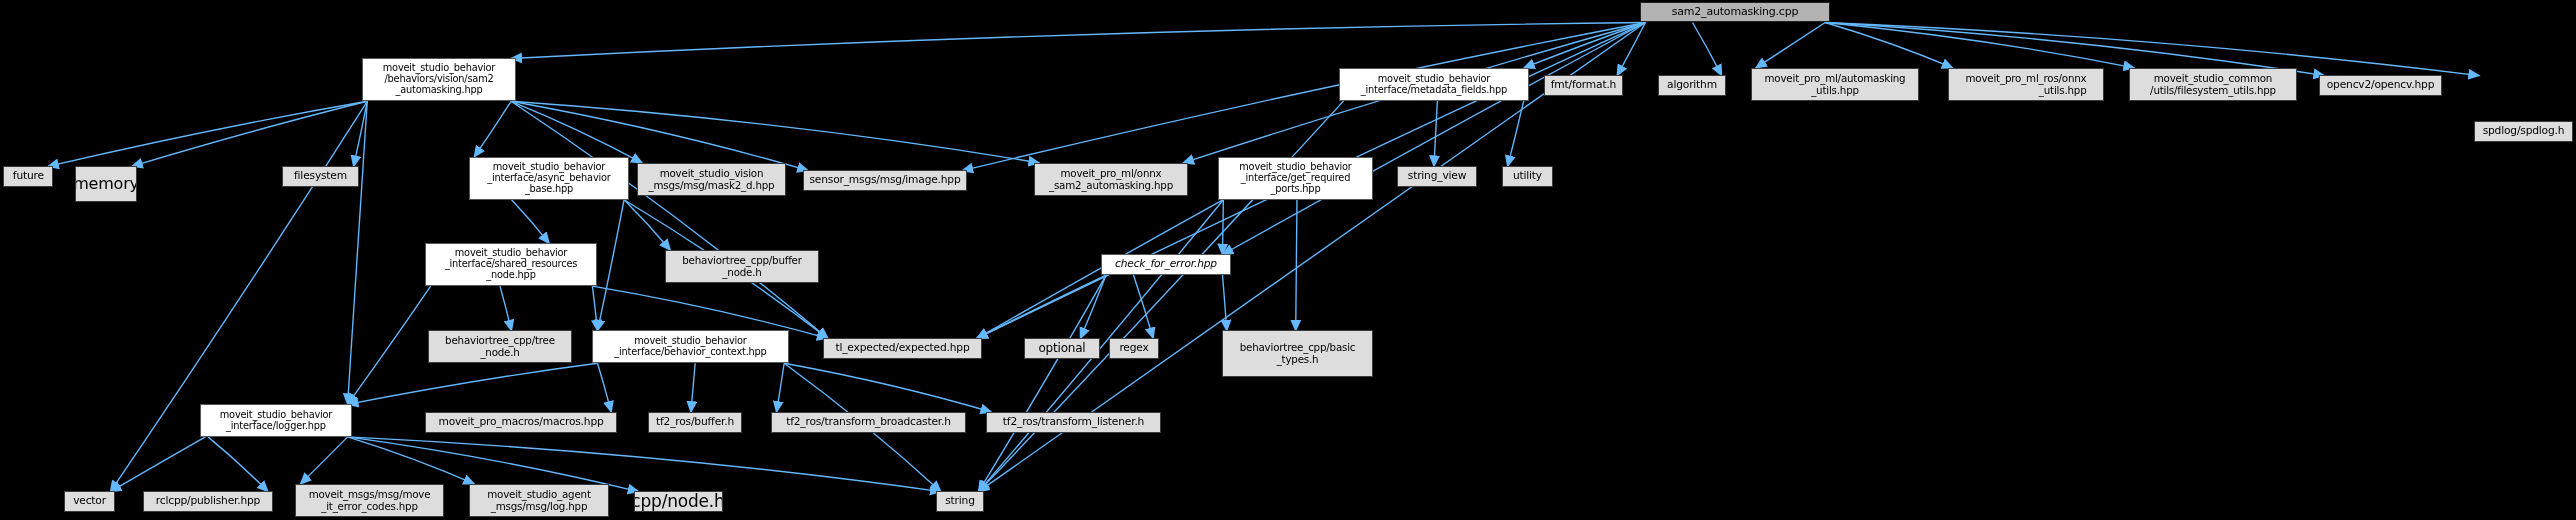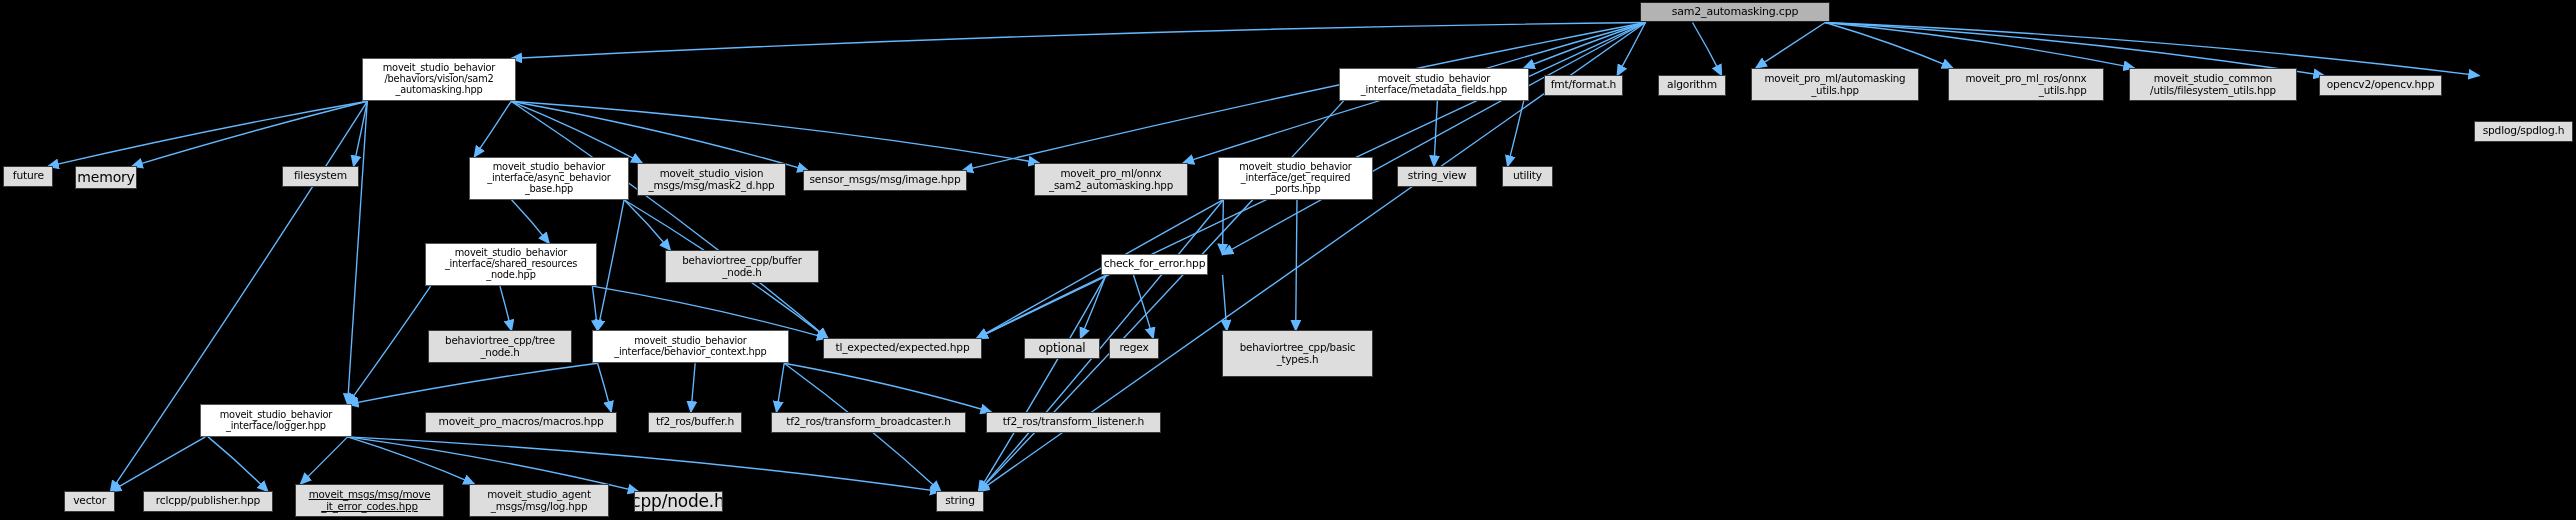--- a/index.html
+++ b/index.html
@@ -93,59 +93,59 @@
       <div class="node " style="left: 1658px; top: 75px; width: 68px; height: 20.5px; font-size: 10.7px;">algorithm</div>
       <div class="node " style="left: 1751px; top: 68px; width: 168px; height: 33px; font-size: 10.3px;">moveit_pro_ml/automasking
 _utils.hpp</div>
       <div class="node " style="left: 1948px; top: 68px; width: 156px; height: 33px; font-size: 10.3px; text-align: right;">moveit_pro_ml_ros/onnx
 _utils.hpp</div>
       <div class="node " style="left: 2129px; top: 68px; width: 168px; height: 33px; font-size: 10.3px;">moveit_studio_common
 /utils/filesystem_utils.hpp</div>
       <div class="node " style="left: 2319px; top: 75px; width: 123px; height: 20.5px; font-size: 10.7px;">opencv2/opencv.hpp</div>
       <div class="node " style="left: 2474px; top: 75px; width: 99px; height: 20.5px; font-size: 10.7px; margin-top: 46px;">spdlog/spdlog.h</div>
       <div class="node " style="left: 3.4px; top: 166px; width: 50px; height: 20.5px; font-size: 10.7px;">future</div>
-      <div class="node " style="left: 75px; top: 166px; width: 62px; height: 23px; font-size: 14px;">memory</div>
+      <div class="node " style="left: 75px; top: 166px; width: 62px; height: 36px; font-size: 16px;">memory</div>
       <div class="node " style="left: 282px; top: 166px; width: 77px; height: 20.5px; font-size: 10.7px;">filesystem</div>
       <div class="node hdr" style="left: 469px; top: 157px; width: 160px; height: 43px; font-size: 9.8px;">moveit_studio_behavior
 _interface/async_behavior
 _base.hpp</div>
       <div class="node " style="left: 637px; top: 163px; width: 149px; height: 33px; font-size: 10.3px;">moveit_studio_vision
 _msgs/msg/mask2_d.hpp</div>
       <div class="node " style="left: 803px; top: 170px; width: 164px; height: 20.5px; font-size: 10.7px;">sensor_msgs/msg/image.hpp</div>
       <div class="node " style="left: 1034px; top: 163px; width: 154px; height: 33px; font-size: 10.3px;">moveit_pro_ml/onnx
 _sam2_automasking.hpp</div>
       <div class="node hdr" style="left: 1218px; top: 157px; width: 155px; height: 43px; font-size: 9.8px;">moveit_studio_behavior
 _interface/get_required
 _ports.hpp</div>
       <div class="node " style="left: 1397px; top: 166px; width: 80px; height: 20.5px; font-size: 10.7px;">string_view</div>
       <div class="node " style="left: 1502px; top: 166px; width: 51px; height: 20.5px; font-size: 10.7px;">utility</div>
       <div class="node hdr" style="left: 425px; top: 243px; width: 172px; height: 43px; font-size: 9.8px;">moveit_studio_behavior
 _interface/shared_resources
 _node.hpp</div>
       <div class="node " style="left: 665px; top: 250px; width: 154px; height: 33px; font-size: 10.3px;">behaviortree_cpp/buffer
 _node.h</div>
-      <div class="node hdr" style="left: 1101px; top: 254px; width: 107px; height: 20.5px; font-size: 10.7px;">check_for_error.hpp</div>
+      <div class="node hdr" style="left: 1101px; top: 254px; width: 130px; height: 20.5px; font-size: 10.7px; font-style: italic;">check_for_error.hpp</div>
       <div class="node " style="left: 428px; top: 330px; width: 144px; height: 33px; font-size: 10.3px;">behaviortree_cpp/tree
 _node.h</div>
       <div class="node hdr" style="left: 592px; top: 330px; width: 197px; height: 33px; font-size: 9.8px;">moveit_studio_behavior
 _interface/behavior_context.hpp</div>
       <div class="node " style="left: 823px; top: 338px; width: 159px; height: 20.5px; font-size: 10.7px;">tl_expected/expected.hpp</div>
       <div class="node " style="left: 1024px; top: 338px; width: 76px; height: 20.5px; font-size: 12px;">optional</div>
       <div class="node " style="left: 1109px; top: 338px; width: 50px; height: 20.5px; font-size: 10.7px;">regex</div>
       <div class="node " style="left: 1222px; top: 330px; width: 151px; height: 47px; font-size: 10.3px;">behaviortree_cpp/basic
 _types.h</div>
       <div class="node hdr" style="left: 200px; top: 404px; width: 152px; height: 33px; font-size: 9.8px;">moveit_studio_behavior
 _interface/logger.hpp</div>
       <div class="node " style="left: 425px; top: 412px; width: 192px; height: 20.5px; font-size: 10.7px;">moveit_pro_macros/macros.hpp</div>
       <div class="node " style="left: 648px; top: 412px; width: 94px; height: 20.5px; font-size: 10.7px;">tf2_ros/buffer.h</div>
       <div class="node " style="left: 771px; top: 412px; width: 195px; height: 20.5px; font-size: 10.7px;">tf2_ros/transform_broadcaster.h</div>
       <div class="node " style="left: 986px; top: 412px; width: 175px; height: 20.5px; font-size: 10.7px;">tf2_ros/transform_listener.h</div>
       <div class="node " style="left: 64px; top: 491px; width: 51px; height: 20.5px; font-size: 10.7px;">vector</div>
       <div class="node " style="left: 143px; top: 491px; width: 130px; height: 20.5px; font-size: 10.7px;">rclcpp/publisher.hpp</div>
-      <div class="node " style="left: 295px; top: 484px; width: 149px; height: 33px; font-size: 10.3px; text-decoration: underline;">moveit_msgs/msg/move
+      <div class="node " style="left: 295px; top: 484px; width: 149px; height: 33px; font-size: 10.3px;">moveit_msgs/msg/move
 _it_error_codes.hpp</div>
       <div class="node " style="left: 469px; top: 484px; width: 140px; height: 33px; font-size: 10.3px;">moveit_studio_agent
 _msgs/msg/log.hpp</div>
       <div class="node " style="left: 634px; top: 491px; width: 89px; height: 20.5px; font-size: 17px;">rclcpp/node.hpp</div>
       <div class="node " style="left: 936px; top: 491px; width: 48px; height: 20.5px; font-size: 10.7px;">string</div>
     </div>
 </div>
 
 
 </body></html>

